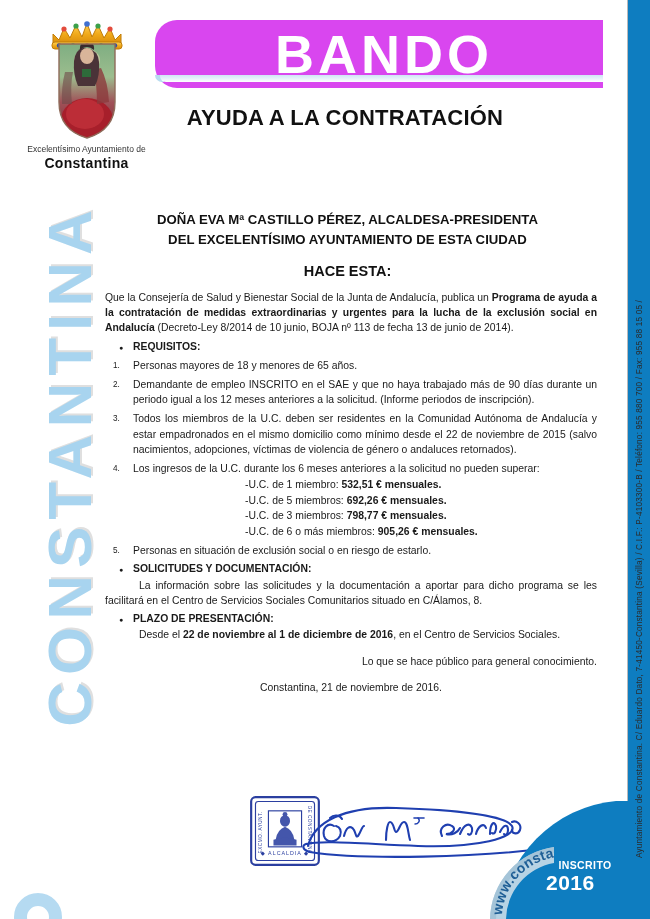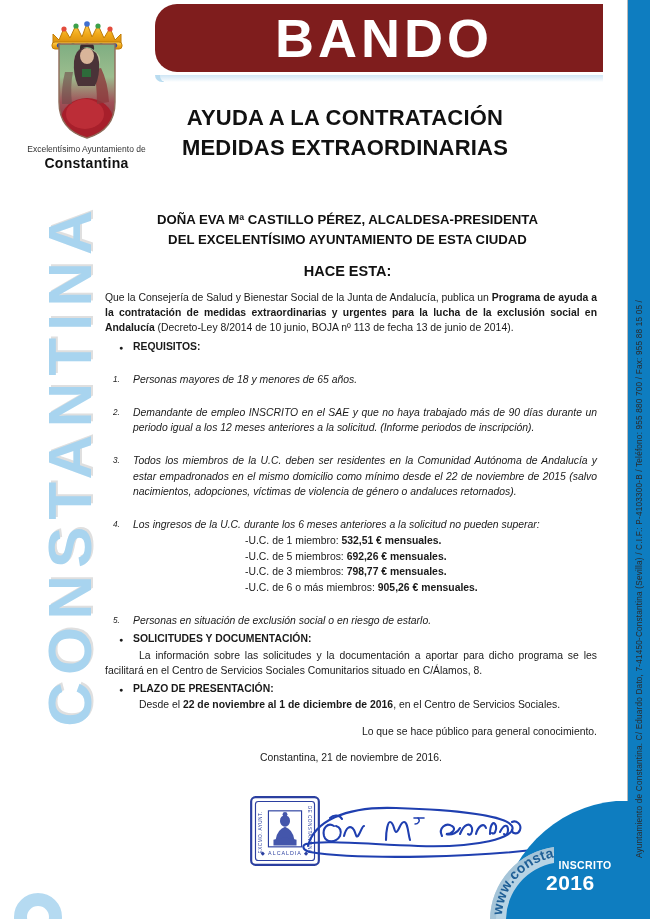--- a/index.html
+++ b/index.html
@@ -71,24 +71,24 @@
     white-space: nowrap;
     text-align: left;
     padding-left: 6px;
     box-sizing: border-box;
   }
 
   
   .bando-banner {
     position: absolute;
     left: 155px;
-    top: 4px;
+    top: 20px;
     width: 480px;
     height: 68px;
-    background: #7f1d1d;
+    background: #d946ef;
     border-top-left-radius: 22px;
     border-bottom-left-radius: 22px;
   }
   .bando-text {
     font-family: "Liberation Sans", sans-serif;
     font-size: 54px;
     font-weight: bold;
     color: #ffffff;
     letter-spacing: 4px;
     line-height: 68px;
@@ -207,23 +207,22 @@
   ol.reqs {
     margin: 0;
     padding: 0 0 0 0;
     list-style: none;
     counter-reset: req;
   }
   ol.reqs > li {
     counter-increment: req;
     position: relative;
     padding-left: 28px;
-    margin: 18px 0 1px 0;
+    margin: 4px 0 1px 0;
     text-align: justify;
-    font-style: italic;
   }
   ol.reqs > li::before {
     content: counter(req) ".";
     position: absolute;
     left: 8px;
     top: 0;
     font-size: 8.2px;
     color: #1a1a1a;
   }
 
@@ -377,21 +376,20 @@
         </g>
         <path d="M24 30 H80 V88 Q80 116 52 124 Q24 116 24 88 Z" fill="none" stroke="#8f6b5a" stroke-width="1.4"></path>
       </g>
     </svg>
     <div class="crest-cap1">Excelentísimo Ayuntamiento de</div>
     <div class="crest-cap2">Constantina</div>
   </div>
 
   <div class="subject-title">
     <div>AYUDA A LA CONTRATACIÓN</div>
-    <div>MEDIDAS EXTRAORDINARIAS</div>
   </div>
 
   <div class="auth-block">
     <div>DOÑA EVA Mª CASTILLO PÉREZ, ALCALDESA-PRESIDENTA</div>
     <div>DEL EXCELENTÍSIMO AYUNTAMIENTO DE ESTA CIUDAD</div>
   </div>
   <div class="hace-saber">HACE ESTA:</div>
 
   <div class="body-area">
 

